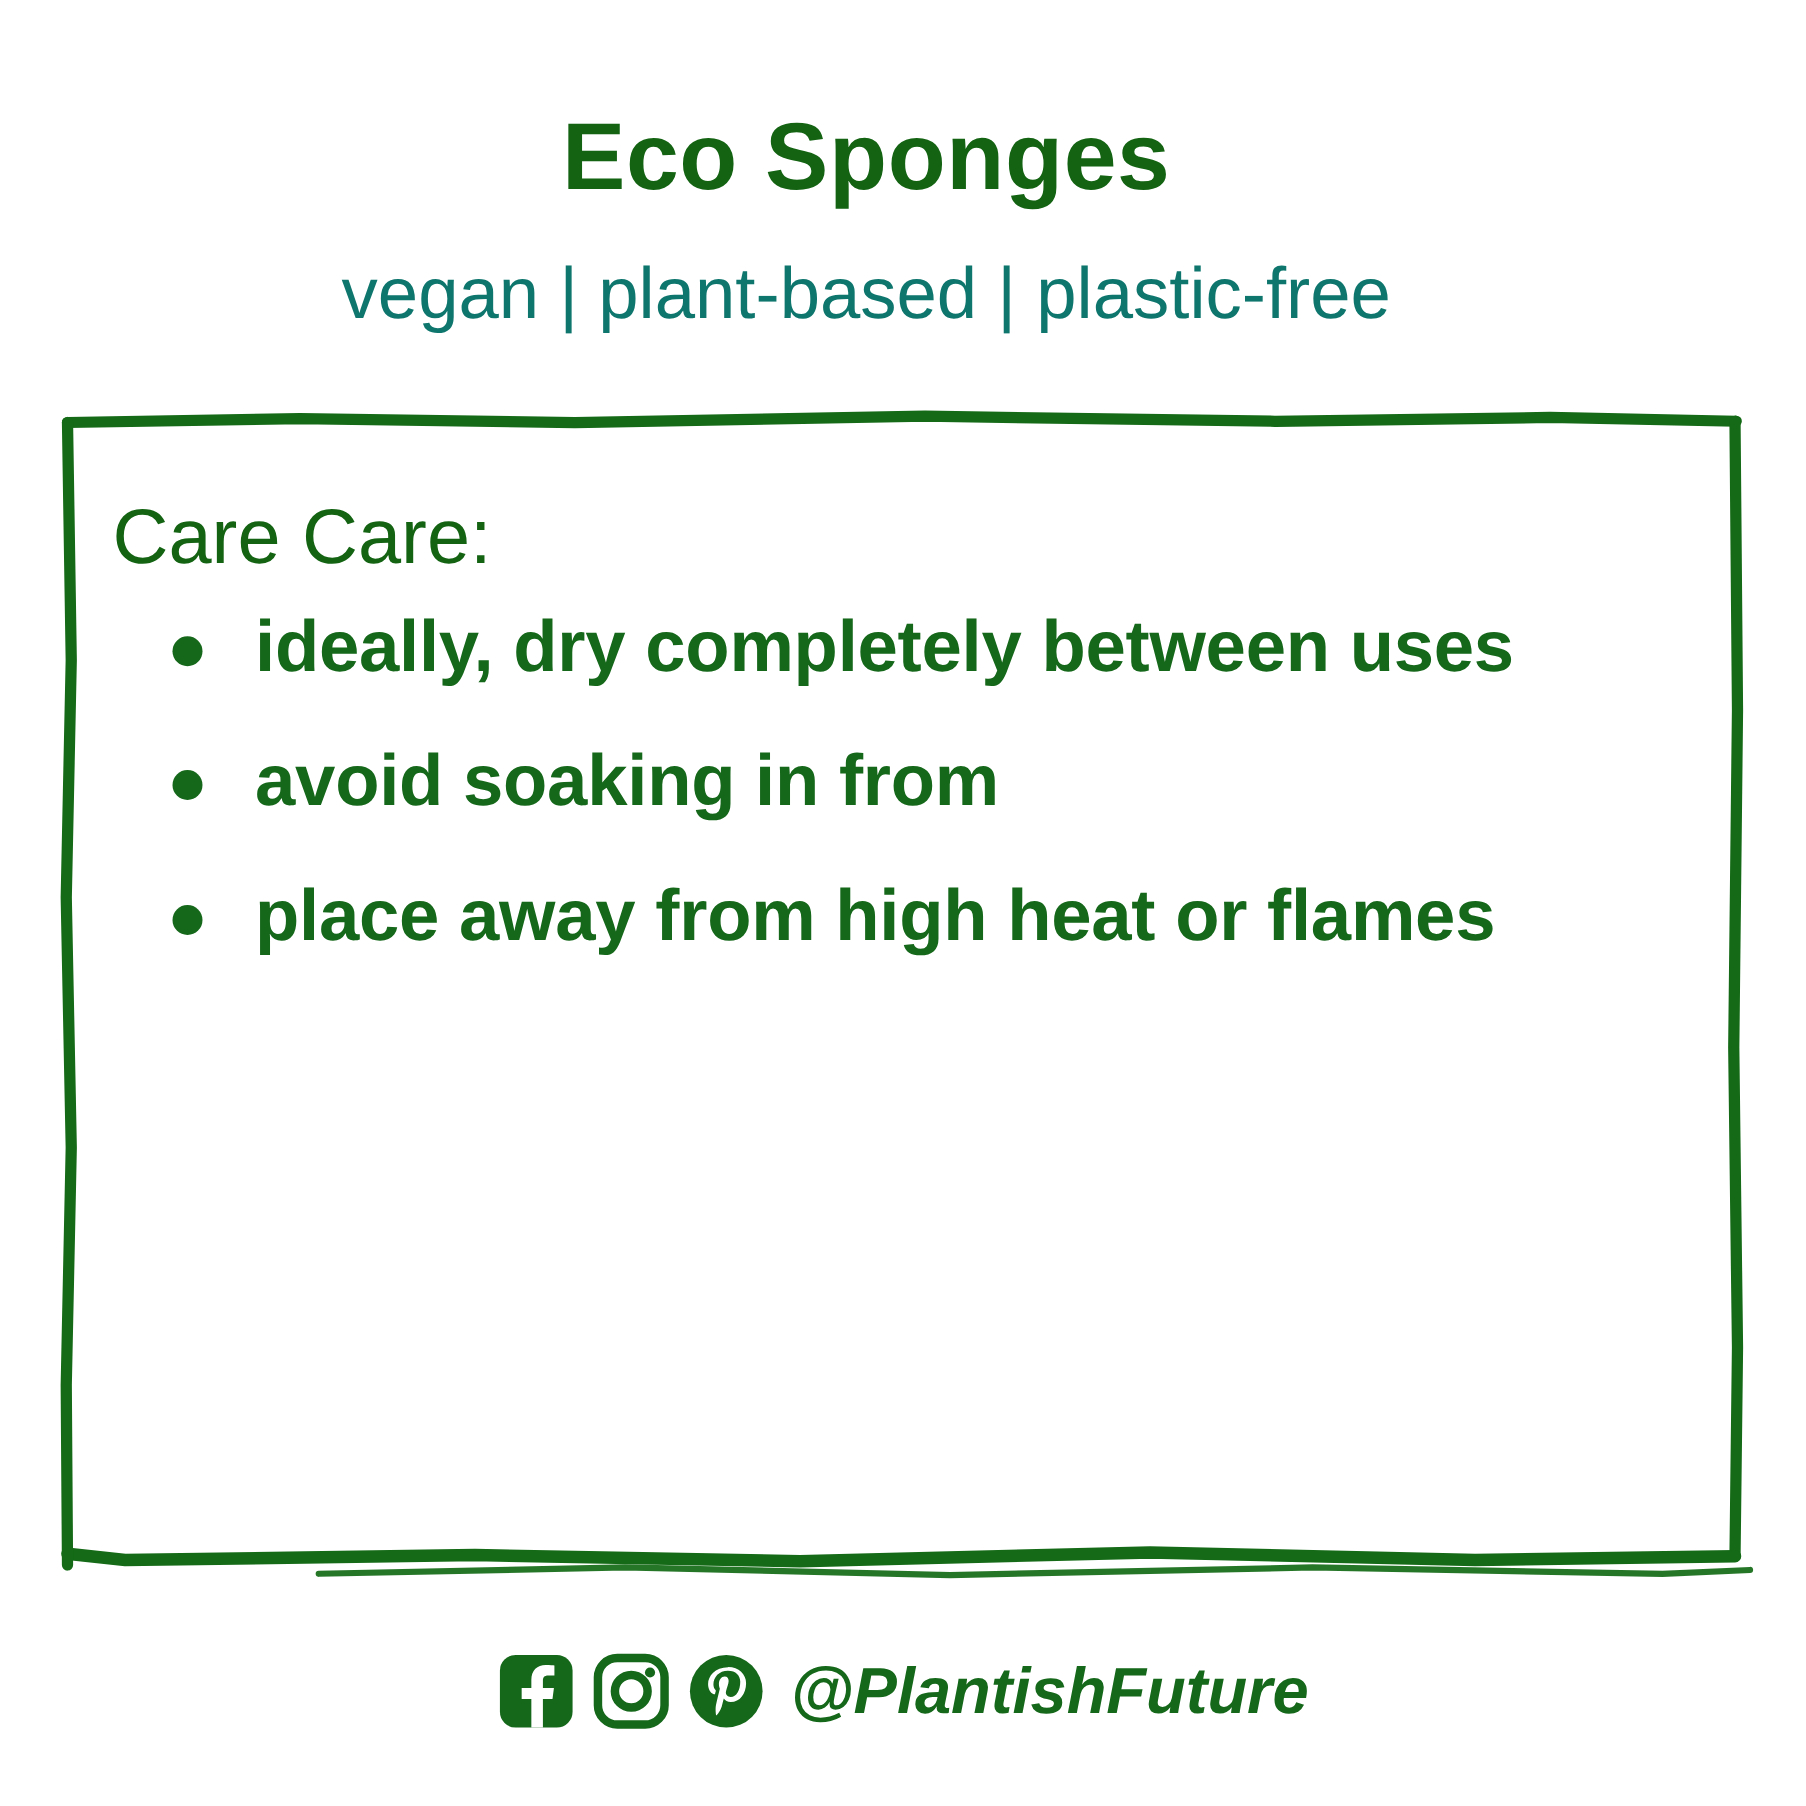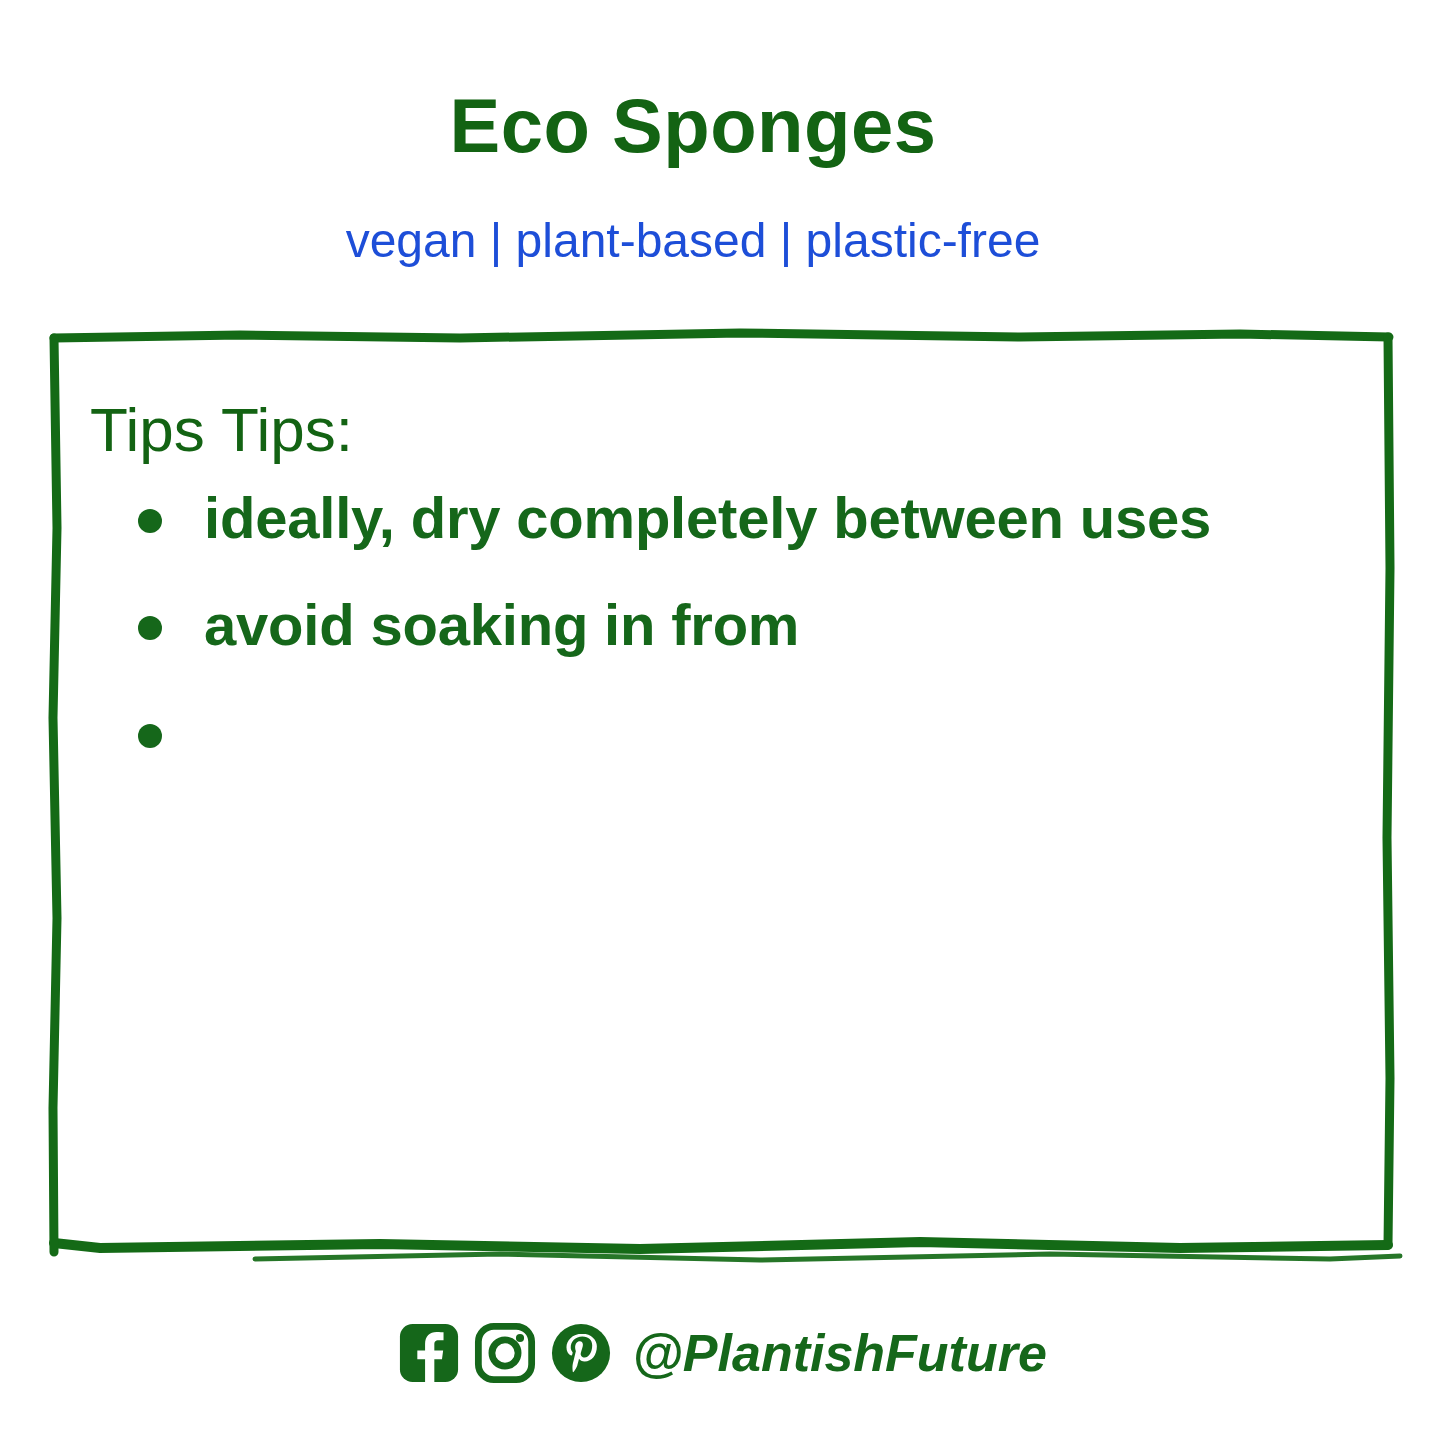--- a/index.html
+++ b/index.html
@@ -28,24 +28,24 @@
     font-size: 76px;
     font-weight: bold;
     color: #136313;
     letter-spacing: 0.5px;
     margin: 0;
     padding-top: 88px;
     line-height: 1.0;
     font-family: "Liberation Sans", sans-serif;
   }
   .subtitle {
-    font-size: 48px;
+    font-size: 58px;
     font-weight: normal;
-    color: #1d4ed8;
-    margin: 15px;
+    color: #0f766e;
+    margin: 4px;
     padding-top: 38px;
     line-height: 1.0;
     font-family: "Liberation Sans", sans-serif;
   }
 
   
   .frame-wrap {
     position: absolute;
     left: 40px;
     top: 318px;
@@ -155,33 +155,34 @@
 
     <path d="M1348,927 L1140,930 L880,924 L600,931 L340,926 L60,930 L14,925" fill="none" stroke="#146a16" stroke-width="10" stroke-linecap="round"></path>
 
     <path d="M215,941 L460,936 L720,942 L1010,936 L1290,941 L1360,938" fill="none" stroke="#146a16" stroke-width="5" stroke-linecap="round" opacity="0.92"></path>
 
     <path d="M14,20 L17,210 L13,400 L17,600 L13,790 L14,934" fill="none" stroke="#146a16" stroke-width="9" stroke-linecap="round"></path>
   </svg>
 </div>
 
 <div class="card-content">
-  <div class="care-heading">Tips Tips:</div>
+  <div class="care-heading">Care Care:</div>
 
   <ul class="tips-list">
     <li class="tip-item">
       <span class="tip-bullet"></span>
       <span class="tip-text">ideally, dry completely between uses</span>
     </li>
     <li class="tip-item">
       <span class="tip-bullet"></span>
       <span class="tip-text">avoid soaking in from</span>
     </li>
     <li class="tip-item">
       <span class="tip-bullet"></span>
+      <span class="tip-text">place away from high heat or flames</span>
     </li>
   </ul>
 </div>
 
 <div class="footer">
   <div class="social-icons">
 
     <svg class="social-icon" viewBox="0 0 64 64">
       <rect x="2" y="2" width="60" height="60" rx="13" ry="13" fill="#15671a"></rect>
       <path d="M37.5 62 V38.5 h7.9 l1.2 -9.2 h-9.1 v-5.9 c0 -2.7 0.75 -4.5 4.6 -4.5 h4.9 V10.7

